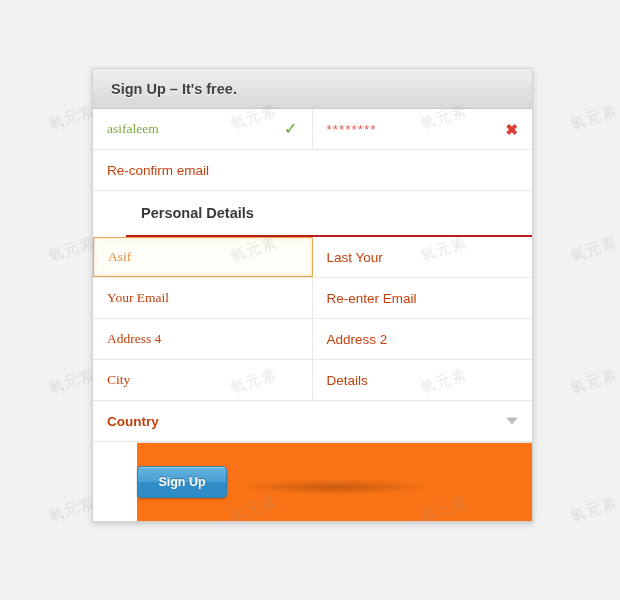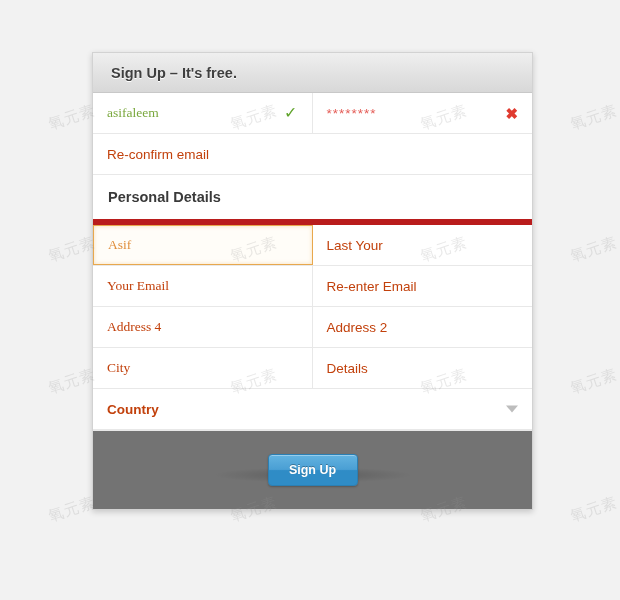--- a/index.html
+++ b/index.html
@@ -28,21 +28,21 @@
     font-size: 15px;
     color: rgba(150,150,150,0.22);
     letter-spacing: 1px;
     white-space: nowrap;
     transform: rotate(-18deg);
   }
 
   .form-card {
     position: absolute;
     left: 92px;
-    top: 52px;
+    top: 68px;
     width: 441px;
     background: #ffffff;
     border: 1px solid #d2d2d2;
     box-shadow: 0 2px 6px rgba(0,0,0,0.18);
     box-sizing: border-box;
   }
 
   .card-header {
     height: 40px;
     background: linear-gradient(to bottom, #efefef 0%, #e3e3e3 50%, #d8d8d8 100%);
@@ -111,22 +111,23 @@
     line-height: 1;
   }
   .check { color: #5fa32a; font-size: 16px; }
   .cross { color: #e03b30; font-size: 15px; font-weight: bold; }
 
   .section-row {
     height: 44px;
     display: flex;
     align-items: center;
     padding: 0 15px;
-    border-bottom: 6px solid #b91c1c;
+    border-bottom: 2px solid #b91c1c;
     background: #ffffff;
+    margin-left: 33px;
   }
   .section-title {
     font-size: 14.5px;
     font-weight: bold;
     color: #3a3a3a;
   }
 
   .cell.focused {
     border: 1px solid #e8a84d;
     box-shadow: inset 0 0 4px rgba(232,168,77,0.35);
@@ -143,24 +144,24 @@
     height: 0;
     border-left: 6px solid transparent;
     border-right: 6px solid transparent;
     border-top: 7px solid #bdbdbd;
   }
 
   .footer {
     height: 78px;
     display: flex;
     align-items: center;
-    justify-content: center;
-    background: #737373;
+    background: #f97316;
     border-top: 1px solid #e8e8e8;
     position: relative;
+    margin-left: 44px;
   }
   .signup-btn {
     width: 88px;
     height: 30px;
     border-radius: 4px;
     background: linear-gradient(to bottom, #63b3e0 0%, #4a9fd4 48%, #2f8cc6 52%, #2f8cc6 100%);
     border: 1px solid #2b7fb3;
     color: #ffffff;
     font-size: 12.5px;
     font-weight: bold;

